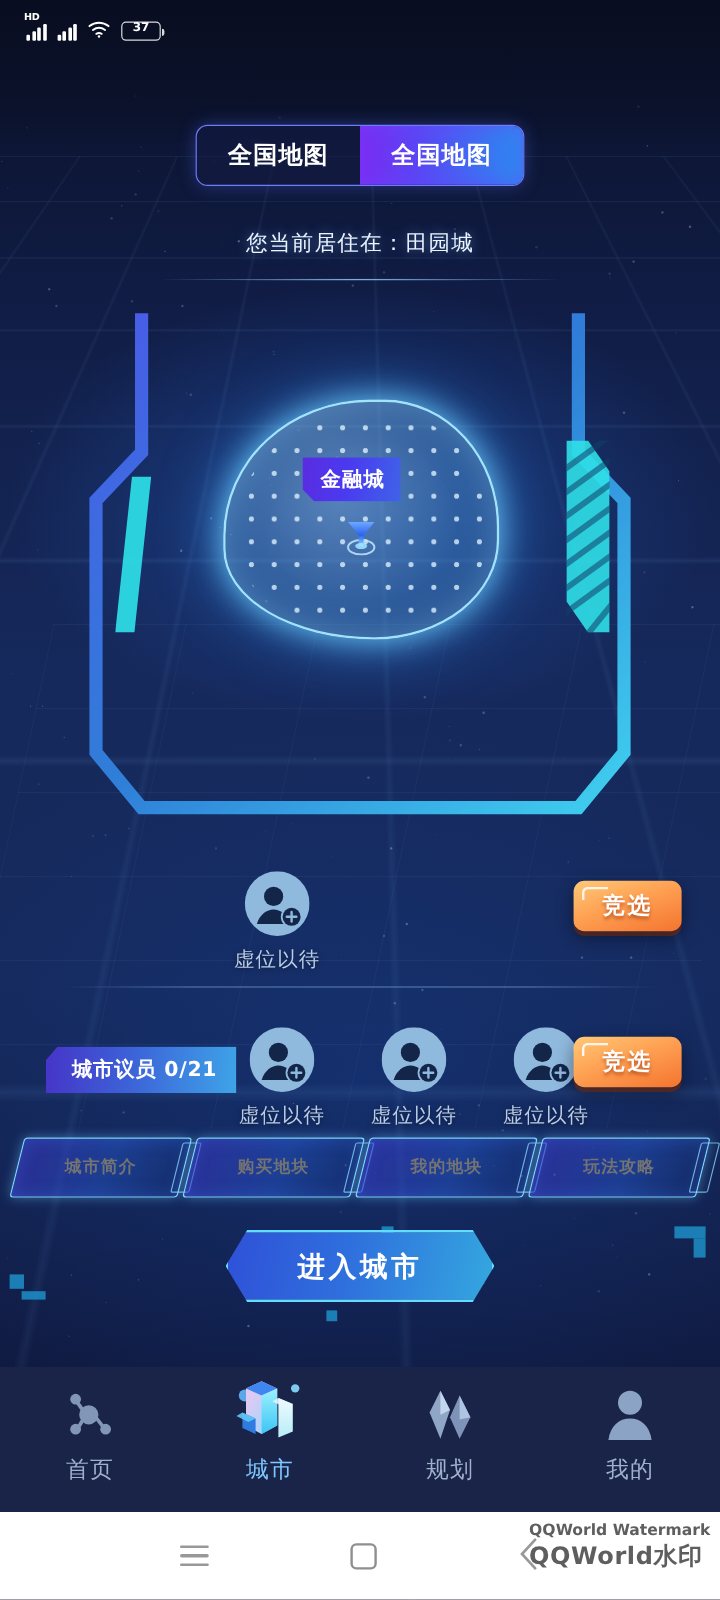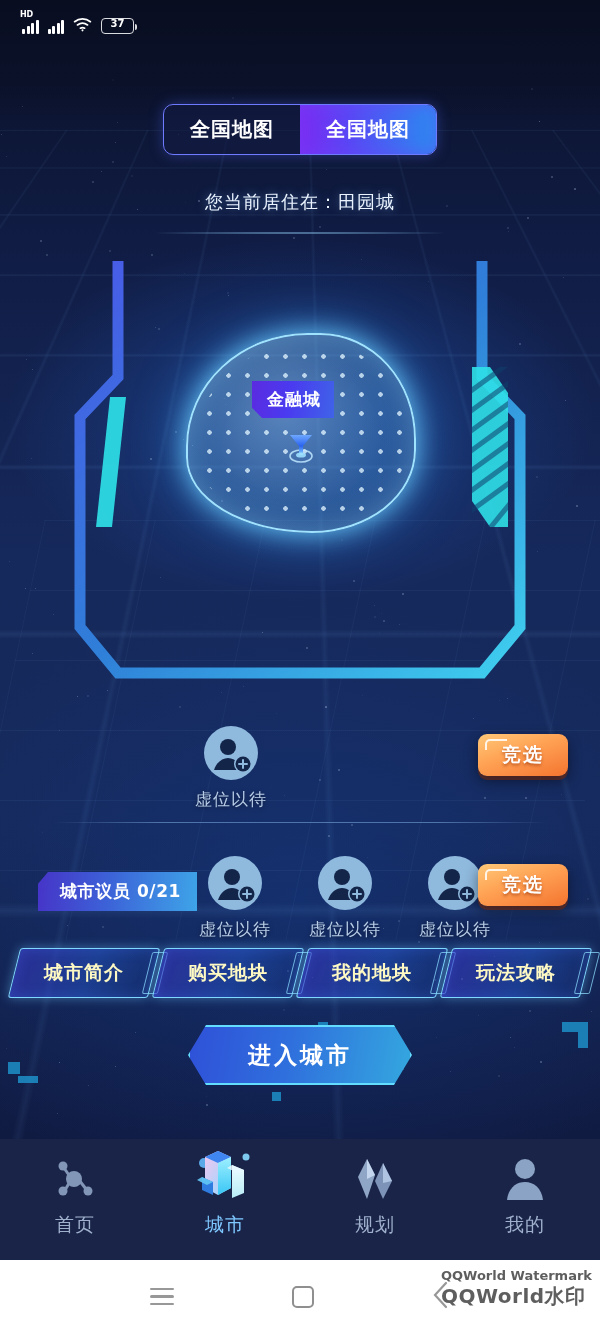--- a/index.html
+++ b/index.html
@@ -189,21 +189,21 @@
     border:1.4px solid #7fd8ff;
     background:linear-gradient(100deg, rgba(60,55,200,.55) 0%, rgba(40,90,210,.45) 55%, rgba(25,60,150,.25) 100%);
     box-shadow:0 0 10px rgba(110,200,255,.45), inset 0 0 14px rgba(70,120,255,.3);
     border-radius:3px;
   }
   .chip .skew2 {
     position:absolute; right:-9px; top:4px; width:16px; height:42px;
     transform:skewX(-14deg); border:1.2px solid rgba(140,220,255,.75);
     border-radius:2px;
   }
-  .chip .t { position:relative; font-size:19px; font-weight:700; color:#fef9c3; letter-spacing:1px; z-index:2; }
+  .chip .t { position:relative; font-size:14px; font-weight:700; color:#737373; letter-spacing:1px; z-index:2; }
 
   
   .actions { position:absolute; left:0; top:1025px; width:600px; height:70px; display:flex; justify-content:center; z-index:22; }
   .act {
     width:224px; height:60px; cursor:pointer; position:relative;
     display:flex; align-items:center; justify-content:center;
     background:linear-gradient(100deg,#2f51d8 0%,#2f6fdd 45%,#34a7df 100%);
     border:2px solid #62dcff;
     clip-path:polygon(18px 0, calc(100% - 18px) 0, 100% 50%, calc(100% - 18px) 100%, 18px 100%, 0 50%);
     box-shadow:0 0 18px rgba(80,200,255,.45);

